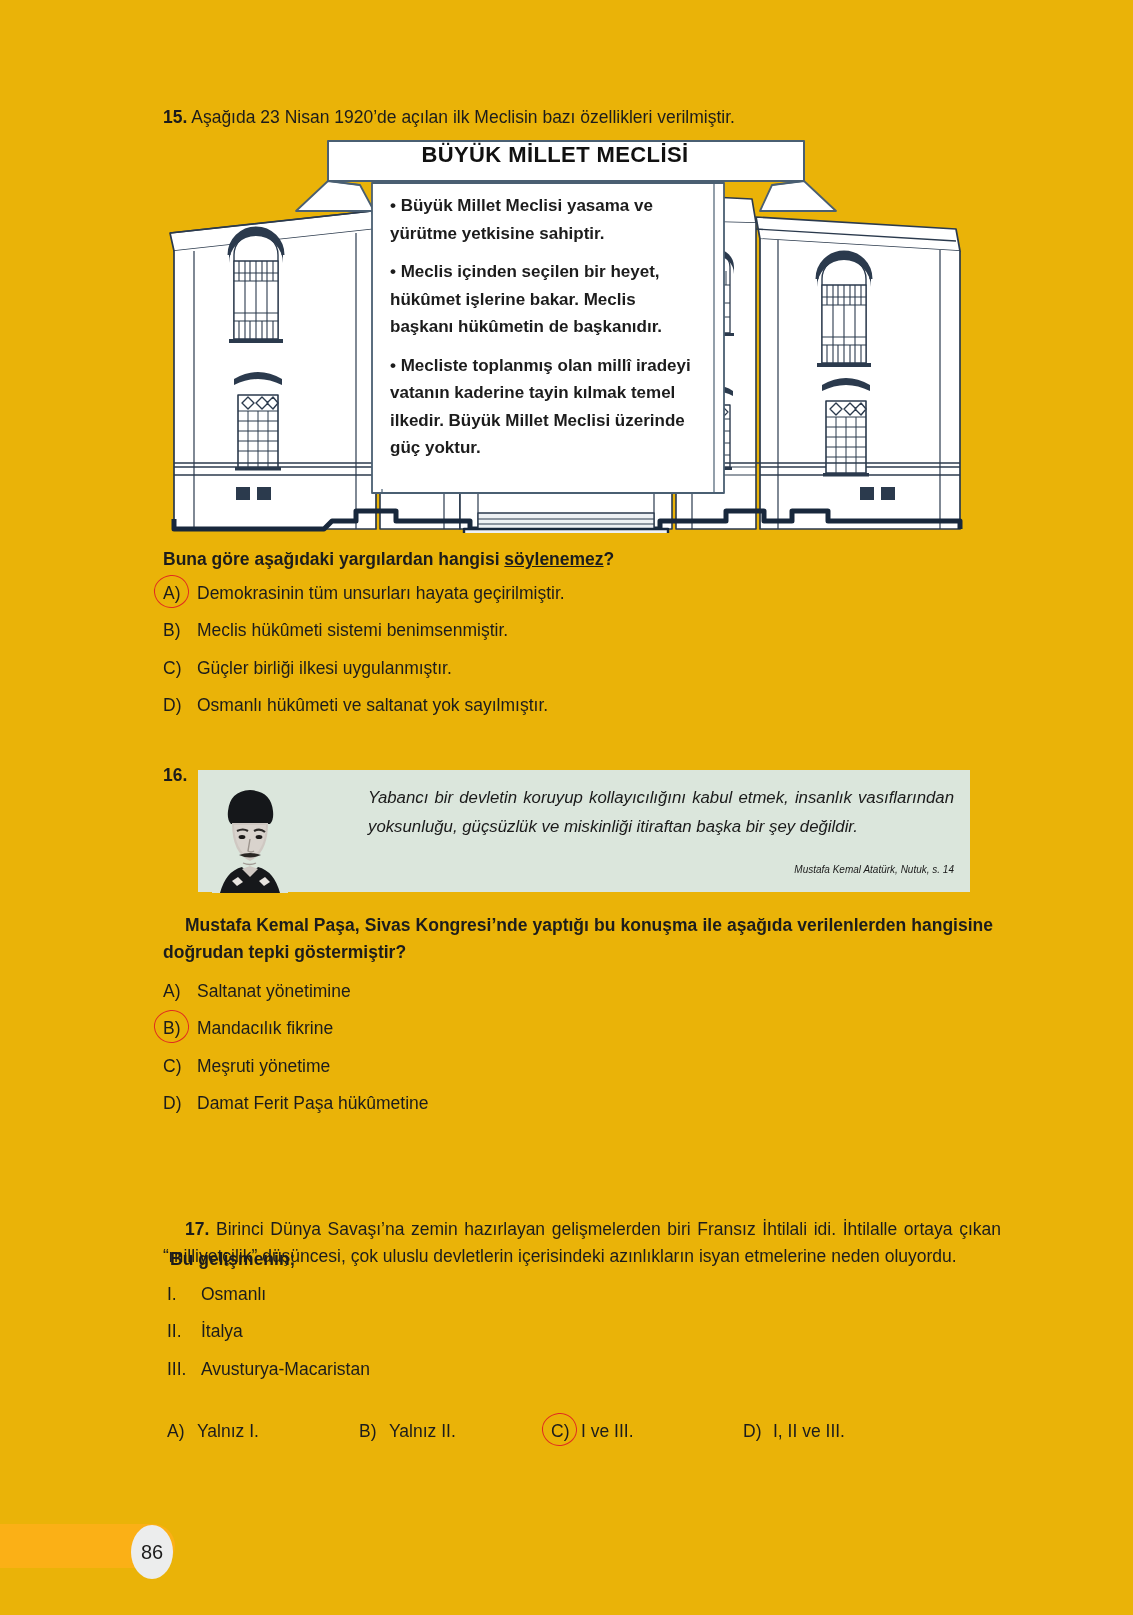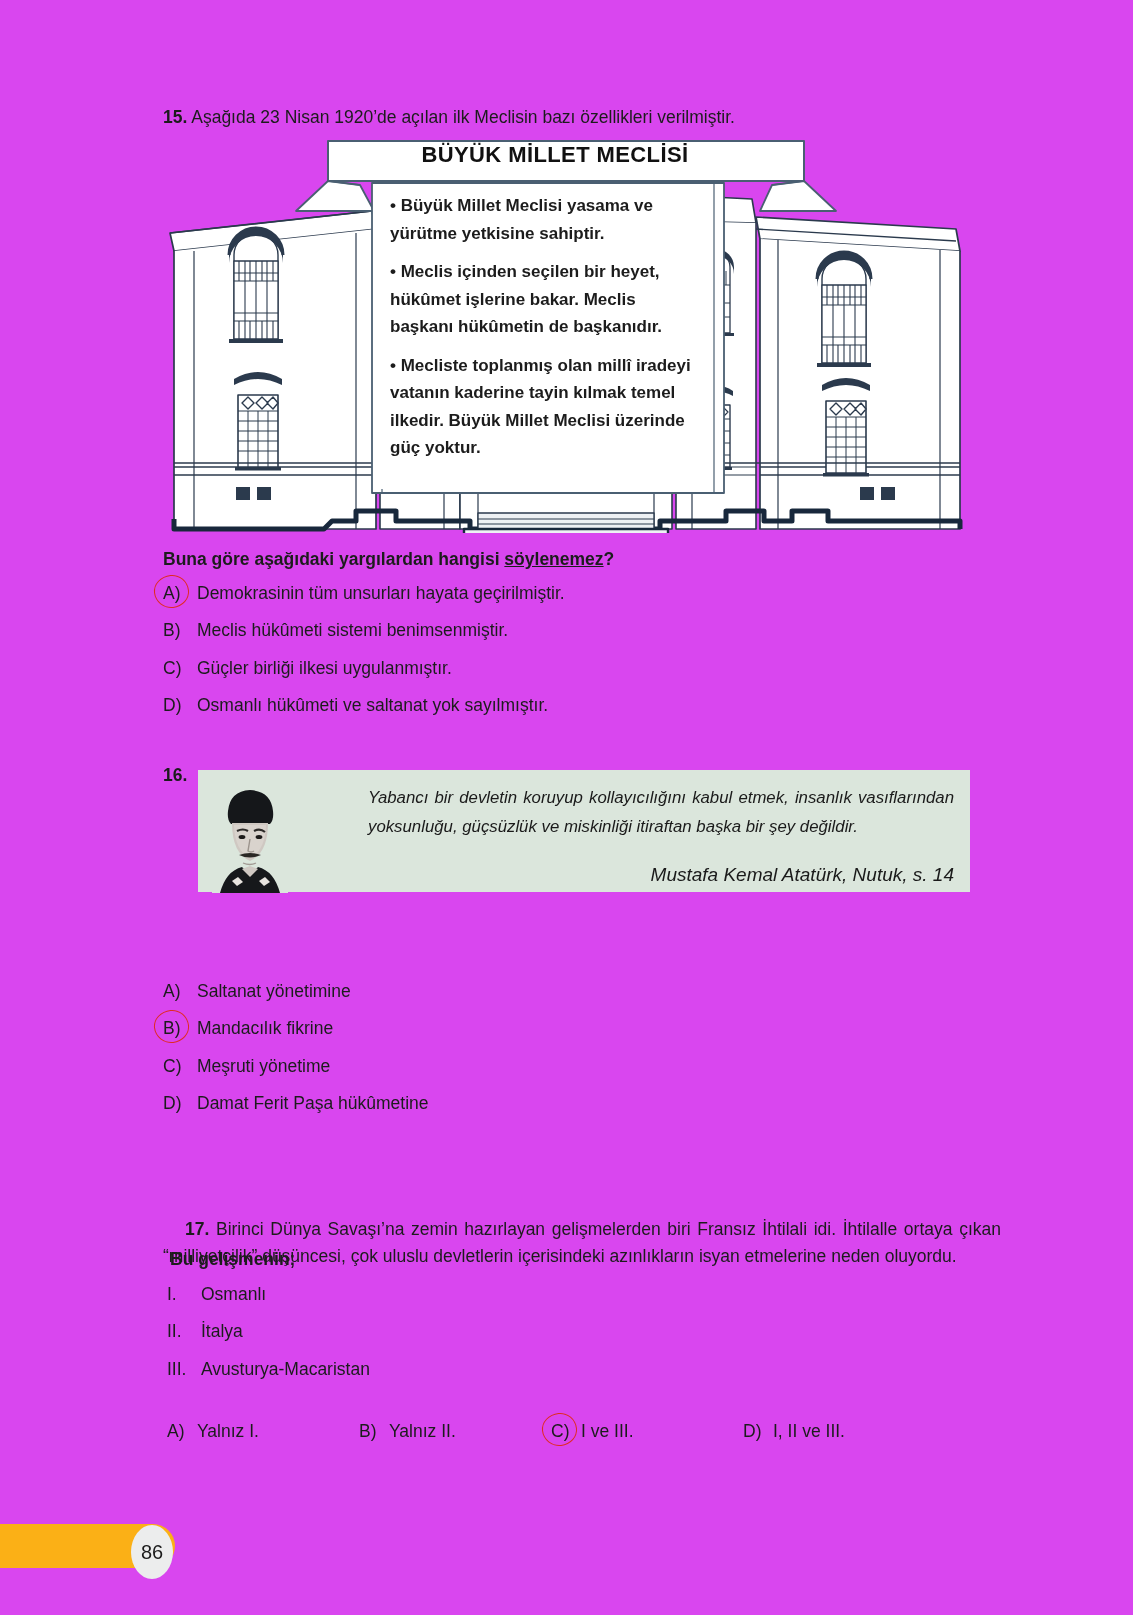--- a/index.html
+++ b/index.html
@@ -11,21 +11,21 @@
     width: 1133px;
     height: 1615px;
     position: relative;
     font-family: "Liberation Sans", sans-serif;
     color: #1a1a1a;
     overflow: hidden;
   }
   .page {
     position: absolute;
     inset: 0;
-    background: #d946ef;
+    background: #eab308;
   }
 
   
   .q-intro {
     position: absolute;
     font-size: 17.5px;
     line-height: 1.55;
     color: #1c1c1c;
   }
   .q-num { font-weight: bold; }
@@ -156,21 +156,21 @@
     font-style: italic;
     line-height: 1.72;
     color: #1a1a1a;
     text-align: justify;
     margin-left: 20px;
   }
   #quote-source {
     position: absolute;
     right: 16px;
     top: 94px;
-    font-size: 19px;
+    font-size: 10px;
     font-style: italic;
     color: #1a1a1a;
   }
   #q16-lead {
     left: 163px;
     top: 912px;
     width: 830px;
     font-weight: bold;
     text-align: justify;
     text-indent: 22px;
@@ -463,20 +463,21 @@
         <path d="M30 88 l8 8 l8 -8 l-8 -3 Z" fill="#cfc8c2"></path>
 
         <path d="M20 100 l6 -4 5 5 -6 4 Z" fill="#e8e4df"></path>
         <path d="M47 100 l6 -4 5 5 -6 4 Z" fill="#e8e4df"></path>
       </svg>
     </div>
     <div id="quote-text">Yabancı bir devletin koruyup kollayıcılığını kabul etmek, insanlık vasıflarından yoksunluğu, güçsüzlük ve miskinliği itiraftan başka bir şey değildir.</div>
     <div id="quote-source">Mustafa Kemal Atatürk, Nutuk, s. 14</div>
   </div>
 
+  <div class="q-intro" id="q16-lead">Mustafa Kemal Paşa, Sivas Kongresi’nde yaptığı bu konuşma ile aşağıda verilenlerden hangisine doğrudan tepki göstermiştir?</div>
 
   <div class="opt-list" id="q16-options">
     <div class="opt-row">
       <span class="opt-letter">A)</span>
       <span class="opt-text">Saltanat yönetimine</span>
     </div>
     <div class="opt-row marked">
       <span class="opt-letter">B)</span>
       <span class="opt-text">Mandacılık fikrine</span>
     </div>

